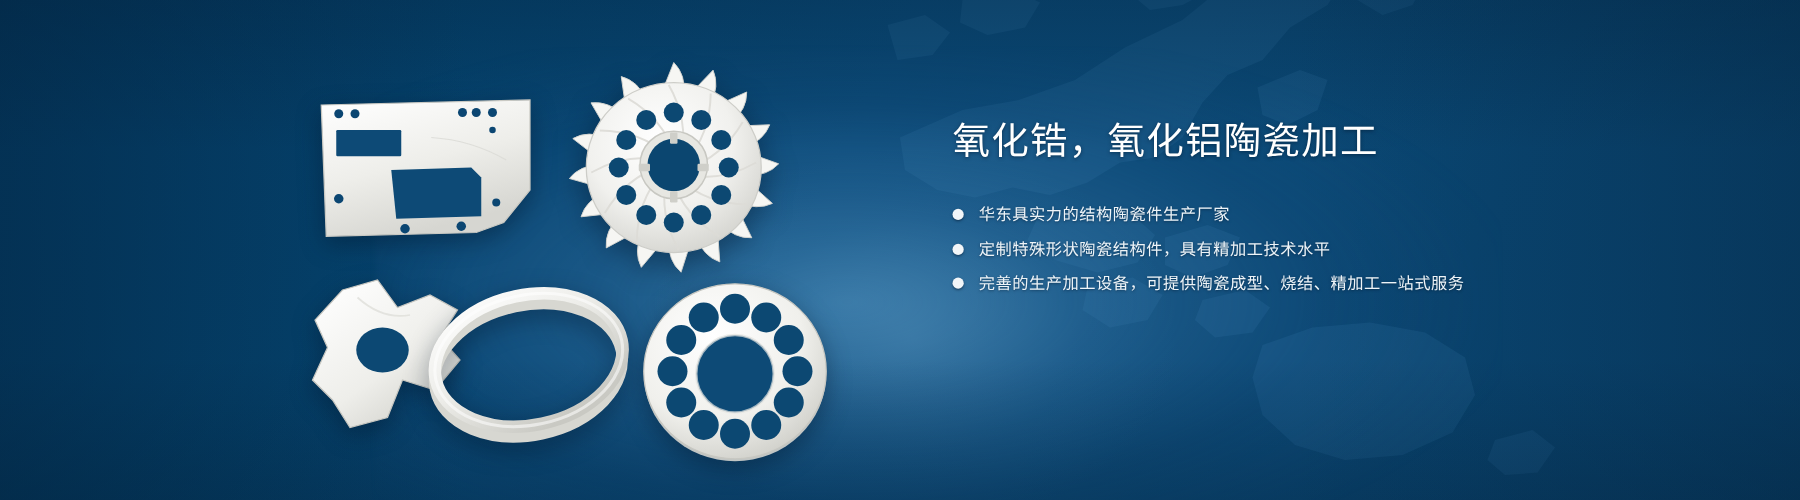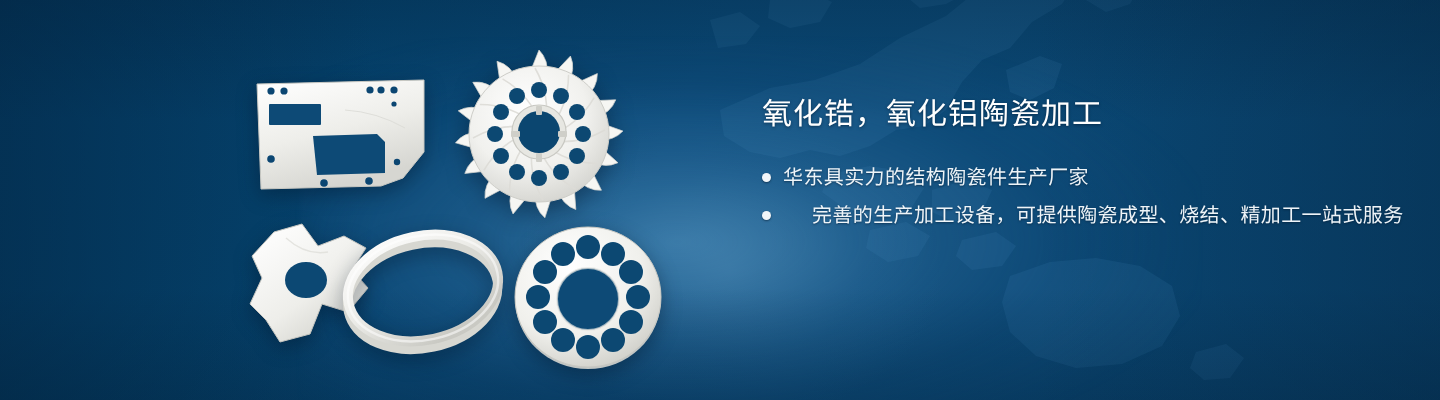--- a/index.html
+++ b/index.html
@@ -87,32 +87,32 @@
   .bullets {
     list-style: none;
     margin: 0; padding: 0;
   }
   .bullets li {
     display: flex;
     align-items: center;
     margin-bottom: 8px;
     white-space: nowrap;
   }
-  .bullets li:last-child { margin-bottom: 12px; gap: 29px; }
+  .bullets li:last-child { margin-bottom: 12px; }
   .dot {
     width: 9px; height: 9px;
     border-radius: 50%;
     background: #f2f6f9;
     flex: 0 0 9px;
     margin-right: 12px;
     box-shadow: 0 1px 2px rgba(0,15,35,0.5);
   }
   .bullet-text {
     color: #eef4f8;
-    font-size: 20px;
+    font-size: 13px;
     line-height: 1.5;
     letter-spacing: 0.4px;
     text-shadow: 0 1px 2px rgba(0,20,40,0.5);
   }
 
   
   .parts { position: absolute; left: 0; top: 0; width: 760px; height: 400px; }
 
   .part {
     position: absolute;
@@ -320,18 +320,22 @@
   <div class="content">
     <h1 class="headline">氧化锆，氧化铝陶瓷加工</h1>
 
     <ul class="bullets">
       <li>
         <span class="dot"></span>
         <span class="bullet-text">华东具实力的结构陶瓷件生产厂家</span>
       </li>
       <li>
         <span class="dot"></span>
+        <span class="bullet-text">定制特殊形状陶瓷结构件，具有精加工技术水平</span>
+      </li>
+      <li>
+        <span class="dot"></span>
         <span class="bullet-text">完善的生产加工设备，可提供陶瓷成型、烧结、精加工一站式服务</span>
       </li>
     </ul>
   </div>
 
 </div>
 
 </body></html>

